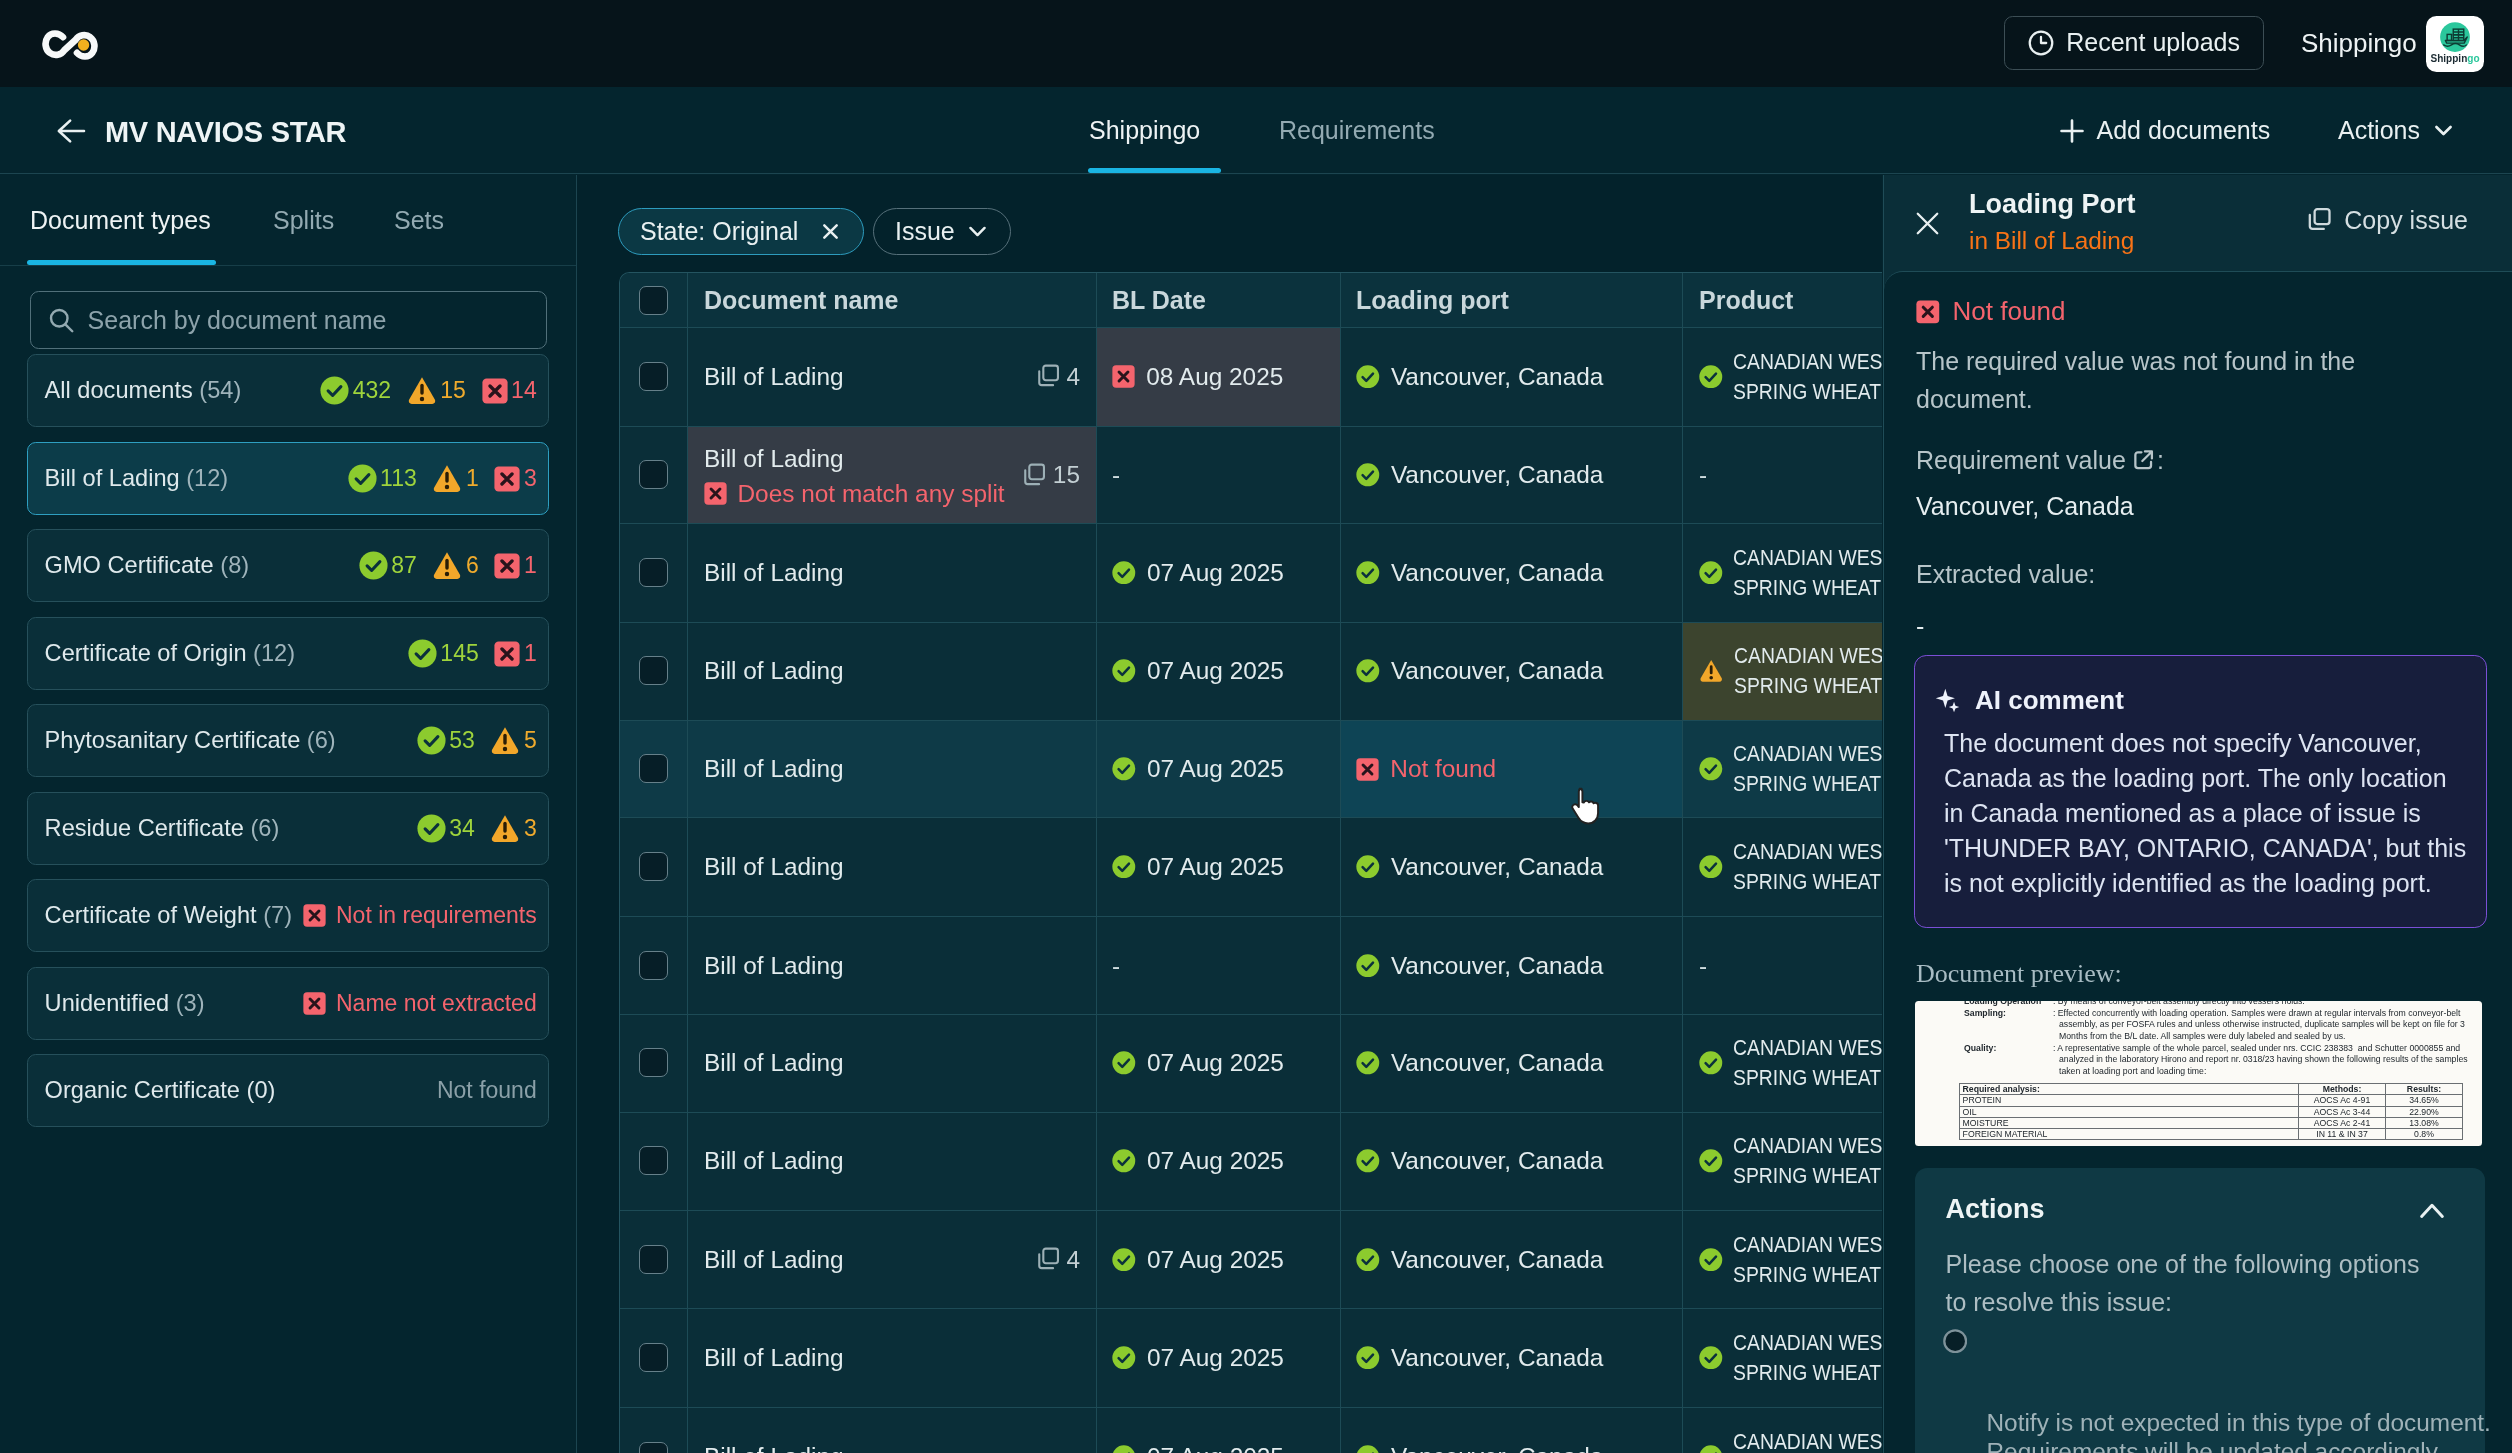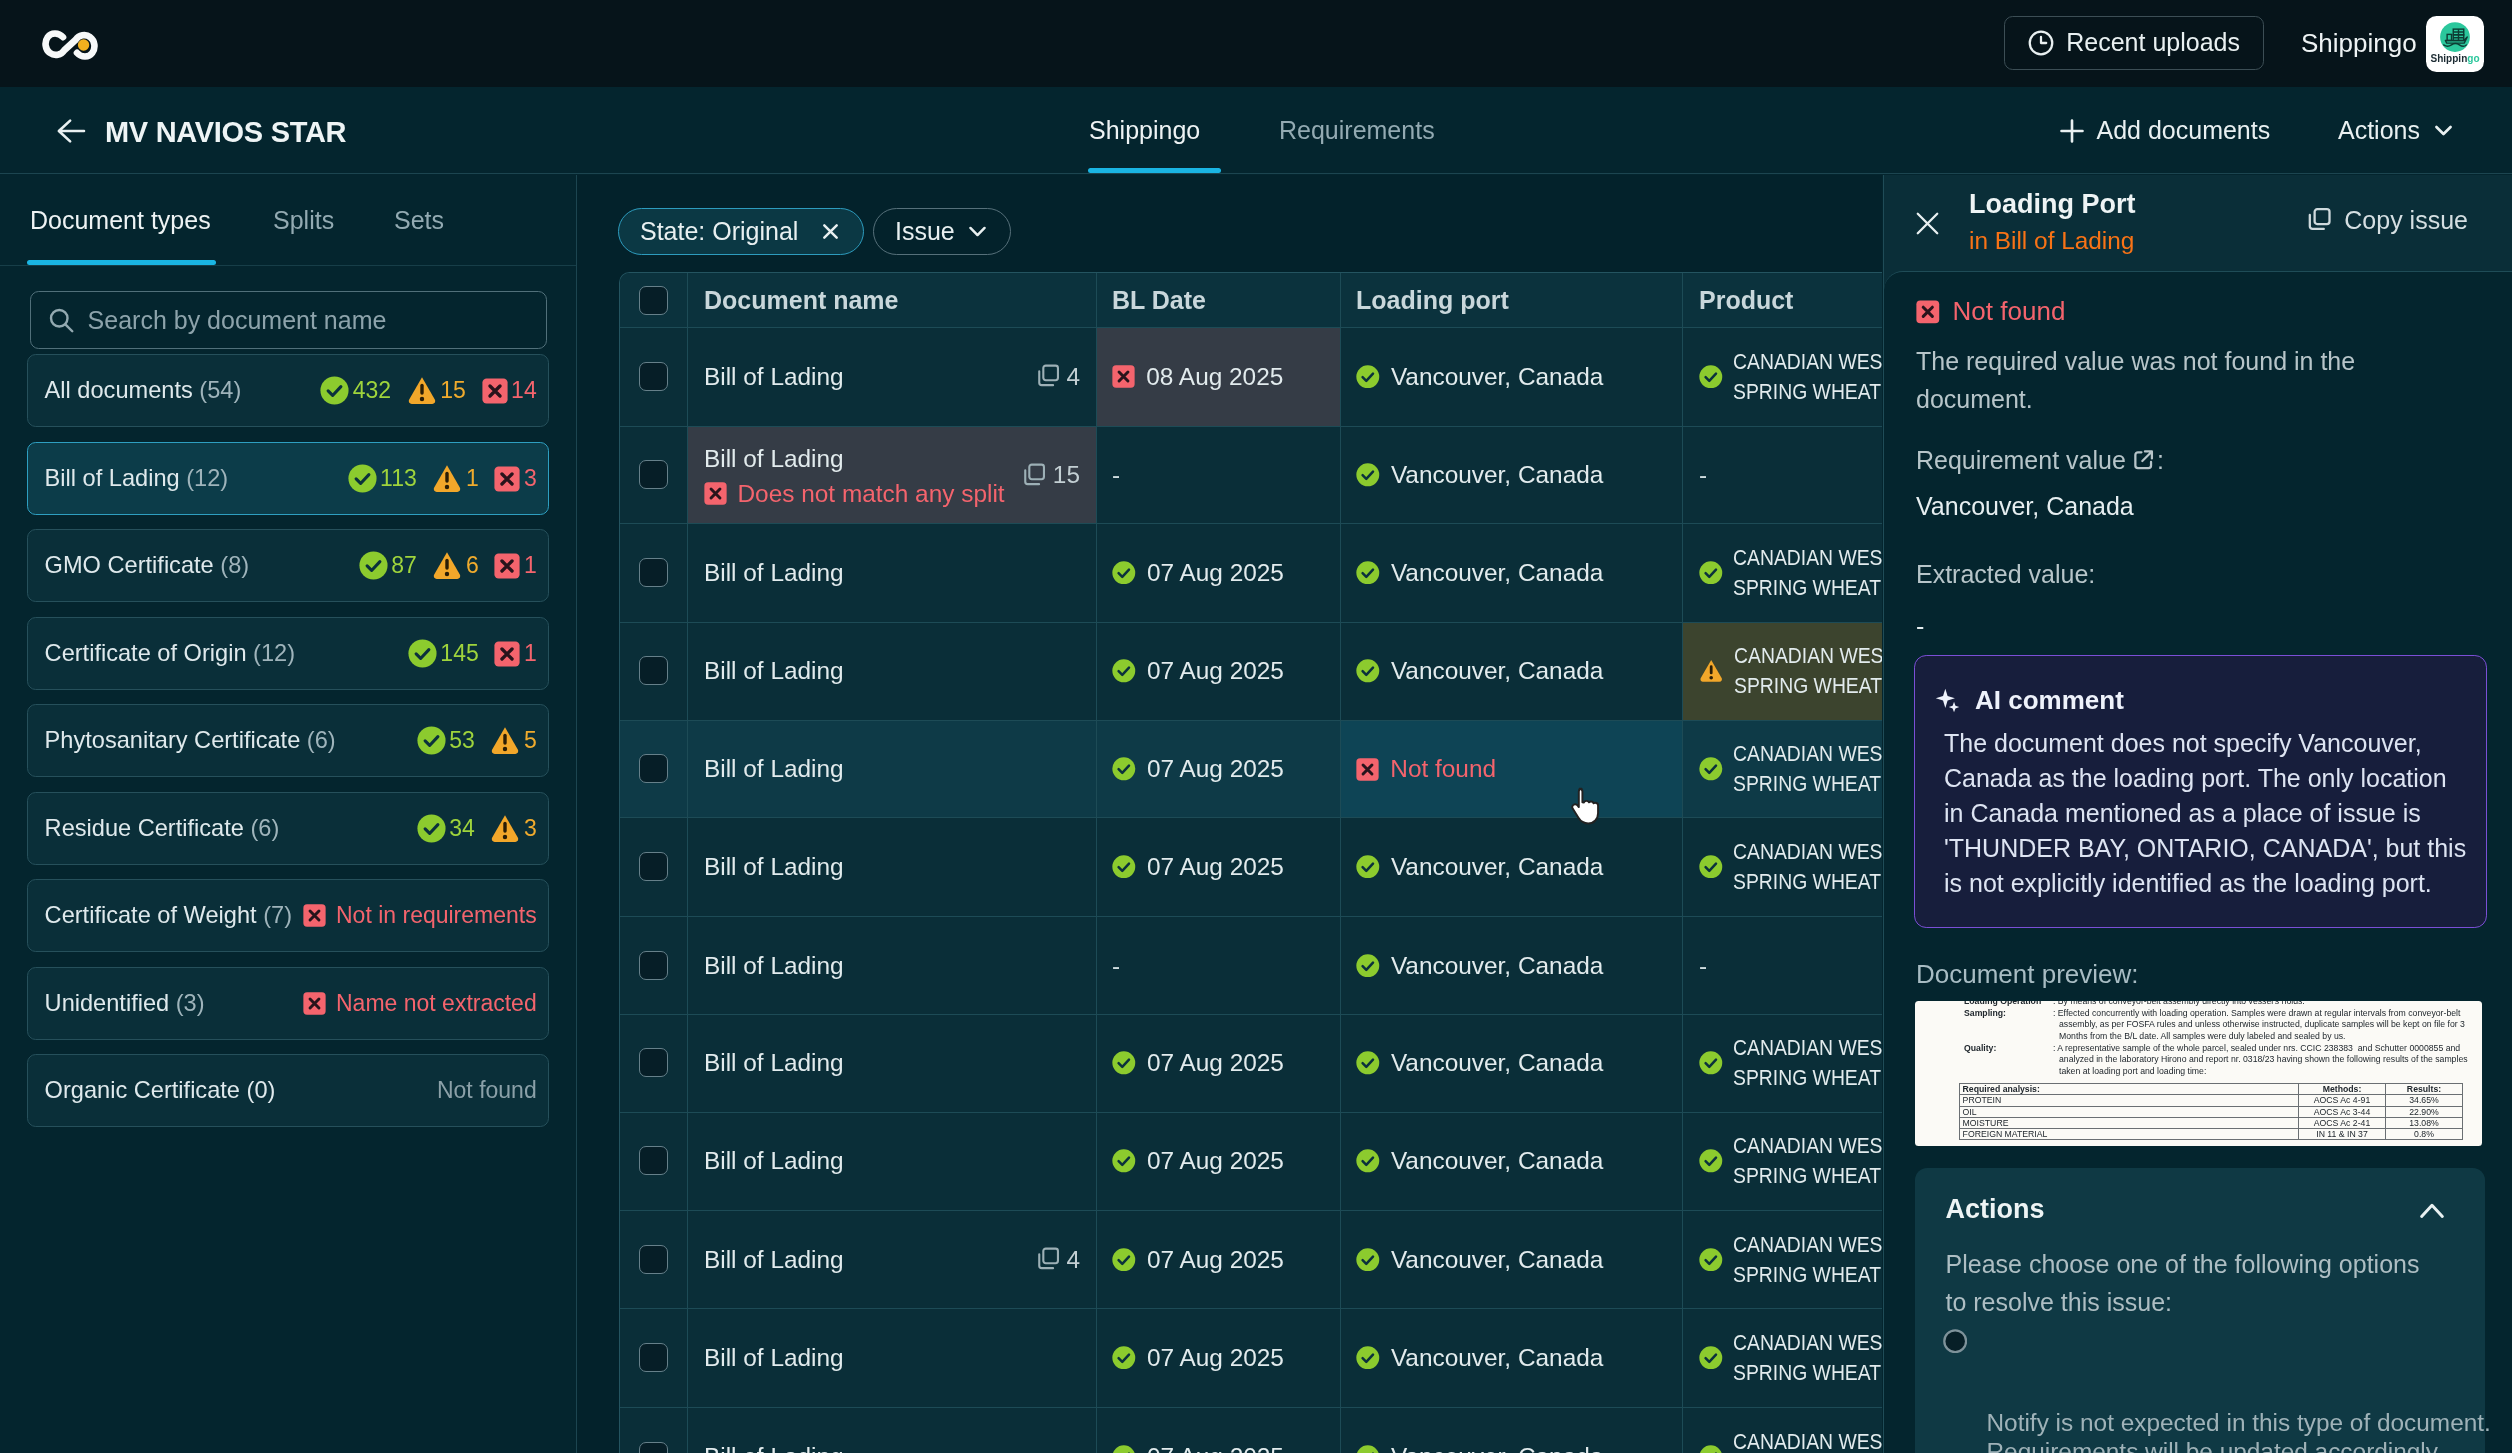--- a/index.html
+++ b/index.html
@@ -511,21 +511,21 @@
       <div class="abs" style="left:30px;top:383px;width:573px;height:273px;background:#171e3c;border:1.7px solid #7b4fd6;border-radius:12.2px;">
         <div class="abs" style="left:19px;top:29px;display:flex;align-items:center;gap:14px;">
           <svg class="ic" width="27" height="27" viewBox="0 0 31 31">
               <use href="#i-spark"></use>
             </svg>
           <span style="font-size:26px;font-weight:bold;color:#eef2fb;">AI comment</span>
         </div>
         <div class="abs" style="left:29px;top:70px;width:541px;font-size:25px;line-height:35px;color:#dde4f2;white-space:nowrap;">The document does not specify Vancouver,<br>Canada as the loading port. The only location<br>in Canada mentioned as a place of issue is<br>'THUNDER BAY, ONTARIO, CANADA', but this<br>is not explicitly identified as the loading port.</div>
       </div>
 
-      <div class="abs" style="left:32px;top:687px;font-size:26px;color:#a8bcc3;">Document preview:</div>
+      <div class="abs" style="left:32px;top:687px;font-size:26px;color:#a8bcc3;font-family:Liberation Serif, serif;">Document preview:</div>
       <div id="docprev" class="abs" style="left:31px;top:729px;width:567px;height:145px;background:#fbfaf6;border-radius:3.5px;overflow:hidden;color:#21282e;font-size:8.7px;">
         <div class="abs" style="left:49px;top:-5.2px;font-weight:bold;white-space:nowrap;">Loading Operation</div>
         <div class="abs" style="left:138px;top:-5.2px;white-space:nowrap;">: By means of conveyor-belt assembly directly into vessel's holds.</div>
         <div class="abs" style="left:49px;top:7px;font-weight:bold;">Sampling:</div>
         <div class="abs" style="left:138px;top:7px;white-space:nowrap;">: Effected concurrently with loading operation. Samples were drawn at regular intervals from conveyor-belt</div>
         <div class="abs" style="left:144px;top:18.3px;white-space:nowrap;">assembly, as per FOSFA rules and unless otherwise instructed, duplicate samples will be kept on file for 3</div>
         <div class="abs" style="left:144px;top:30px;white-space:nowrap;">Months from the B/L date. All samples were duly labeled and sealed by us.</div>
         <div class="abs" style="left:49px;top:42px;font-weight:bold;">Quality:</div>
         <div class="abs" style="left:138px;top:42px;white-space:nowrap;">: A representative sample of the whole parcel, sealed under nrs. CCIC 238383&nbsp; and Schutter 0000855 and</div>
         <div class="abs" style="left:144px;top:53px;white-space:nowrap;">analyzed in the laboratory Hirono and report nr. 0318/23 having shown the following results of the samples</div>

